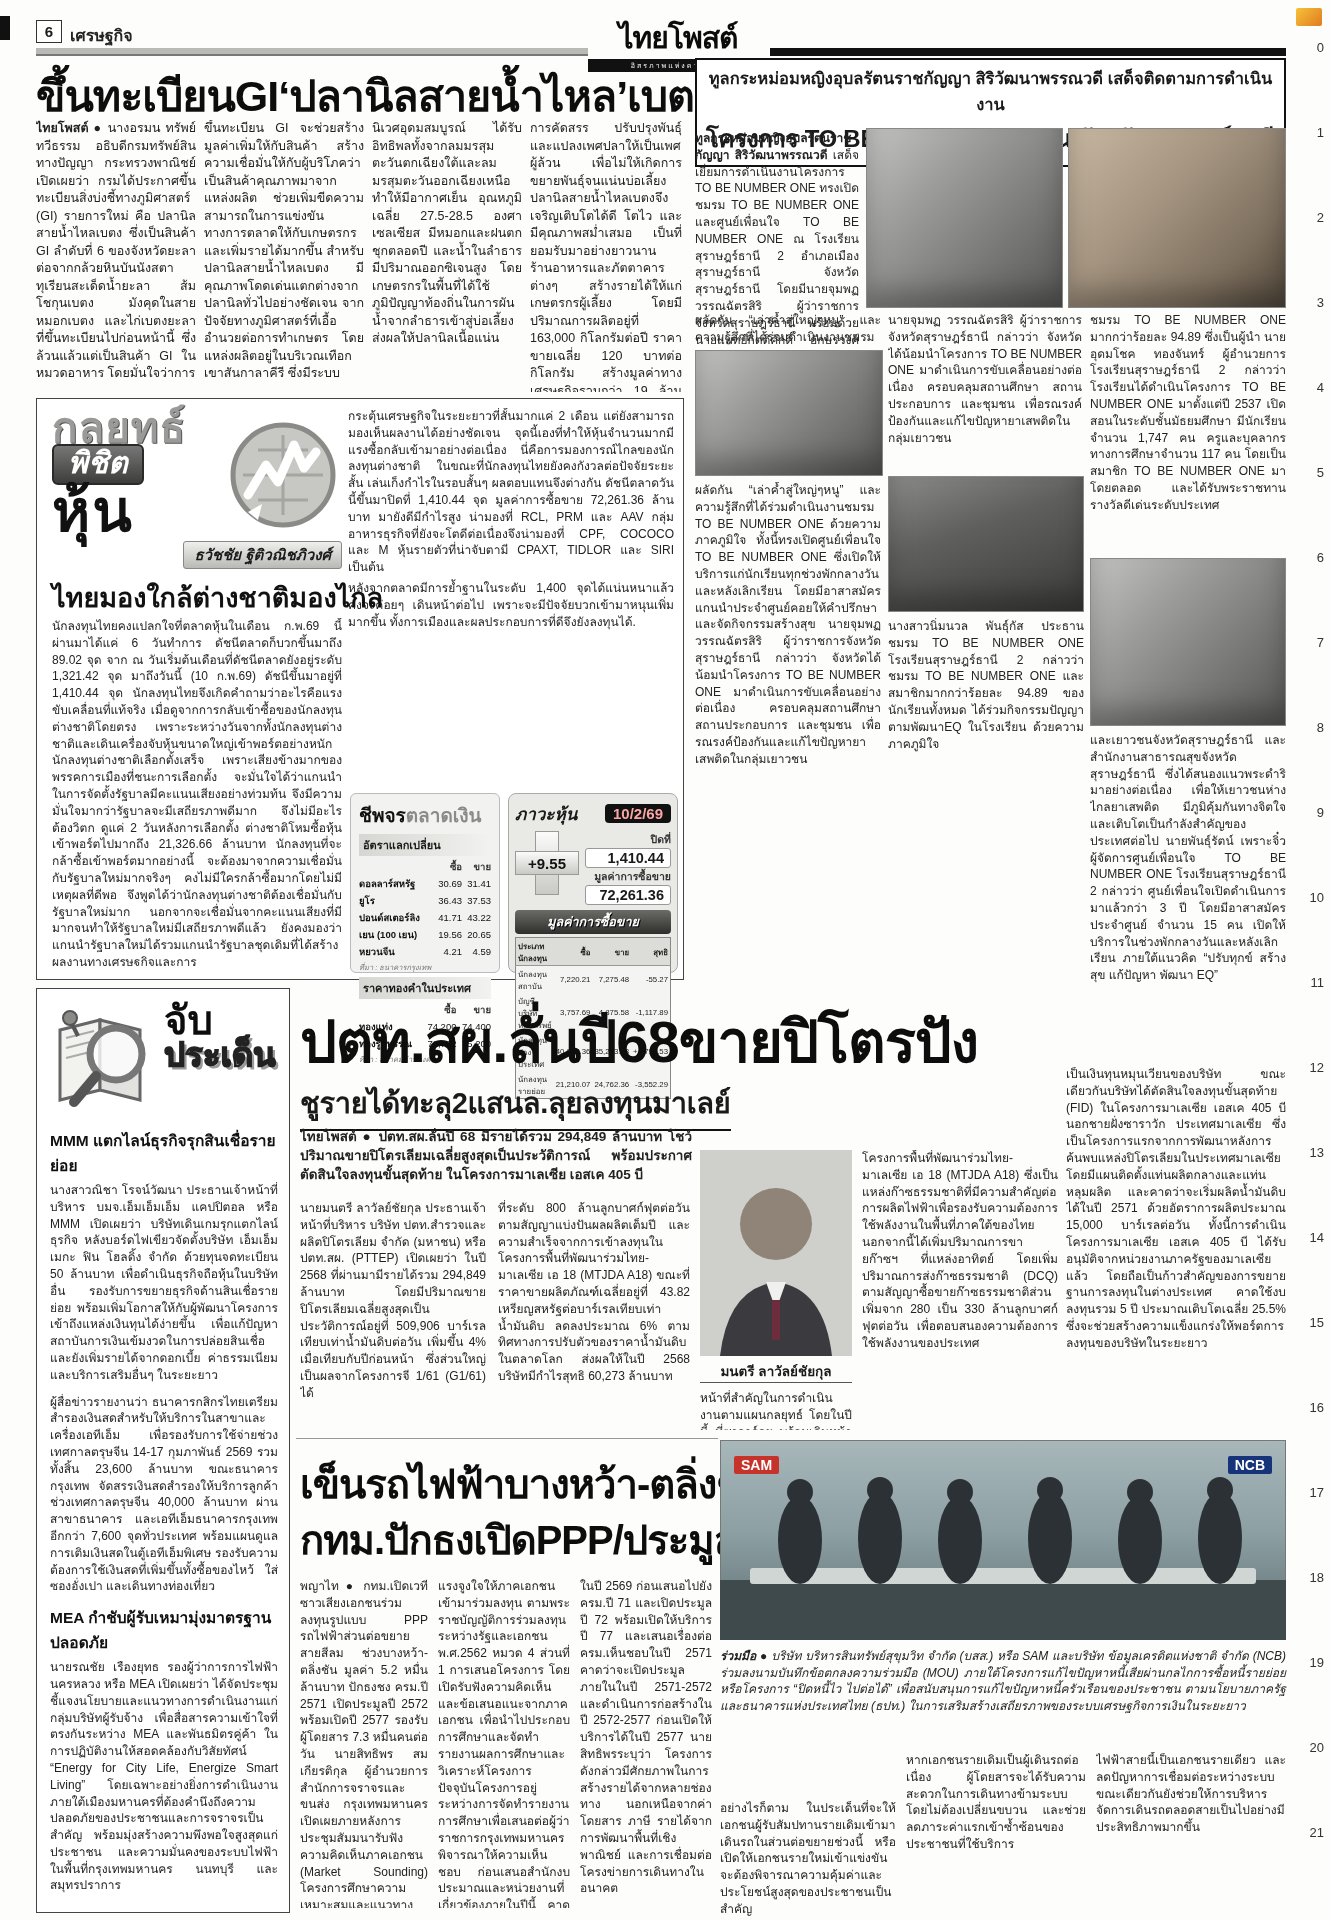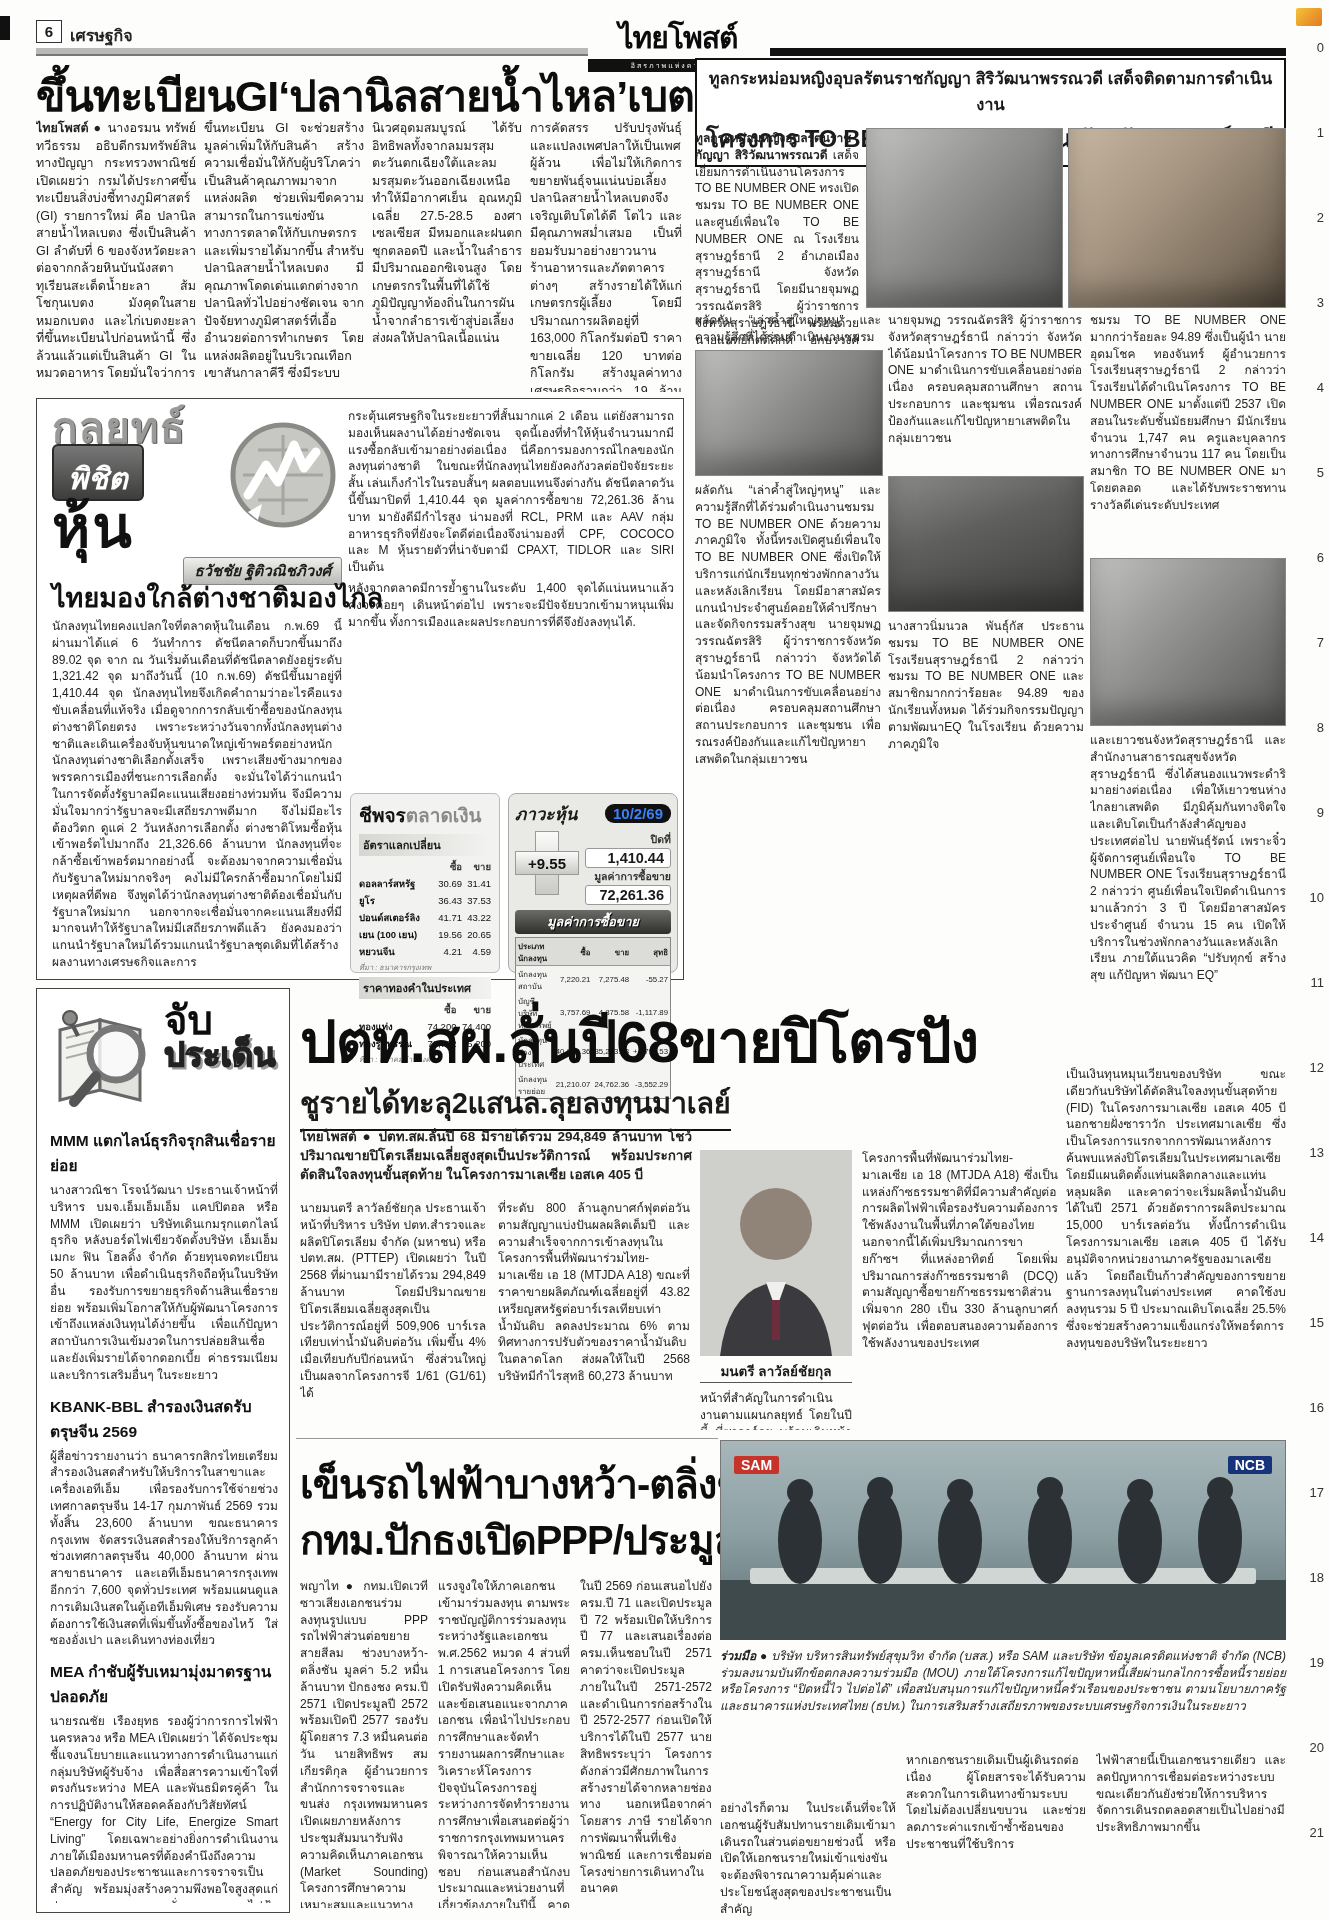--- a/index.html
+++ b/index.html
@@ -29,37 +29,37 @@
   .mp table { width:100%; border-collapse:collapse; font-size:9.5px; }
   .mp th { text-align:right; font-weight:700; color:#333; padding:1px 0; }
   .mp th:first-child { text-align:left; }
   .mp td { text-align:right; padding:1px 0; color:#111; }
   .mp td:first-child { text-align:left; font-weight:700; }
   .mp .src { font-size:7.5px; color:#777; font-style:italic; margin-top:1px; }
   
   .ss { background:#e9e9e6; border:1px solid #aaa; border-radius:8px; padding:6px; }
   .ss-head { display:flex; align-items:center; justify-content:space-between; }
   .ss-title { font-weight:900; font-style:italic; font-size:17px; }
-  .ss-date { background:#111; color:#3b82f6; font-weight:900; font-size:15px; padding:1px 8px; border-radius:9px; }
+  .ss-date { background:#111; color:#fca5a5; font-weight:900; font-size:15px; padding:1px 8px; border-radius:4px; }
   .plus-wrap { position:relative; width:64px; height:64px; }
   .plus-v,.plus-h { position:absolute; background:linear-gradient(180deg,#fbfbfa,#c9c9c5); border:1px solid #9a9a96; }
   .plus-v { left:20px; top:0; width:24px; height:64px; }
   .plus-h { left:0; top:20px; width:64px; height:24px; }
   .plus-val { position:absolute; left:-6px; top:24px; width:76px; text-align:center; font-weight:900; font-size:15px; color:#111; }
   .ss-lbl { font-size:10.5px; font-weight:700; text-align:right; color:#333; }
   .ss-box { background:#fff; border:1px solid #999; border-radius:3px; font-weight:900; font-size:14.5px; text-align:right; padding:1px 6px; }
   .ss-banner { margin:5px 0 3px; background:linear-gradient(180deg,#6b6b68,#2e2e2c); color:#fff; font-weight:900; font-style:italic; text-align:center; font-size:12.5px; border-radius:4px; padding:2px 0; text-shadow:1px 1px 0 #000; }
   .ss table { width:100%; border-collapse:collapse; font-size:7.8px; background:#f4f4f2; border:1px solid #888; }
   .ss th { background:#dcdcd8; text-align:right; padding:1.5px 2px; border-bottom:1px solid #999; }
   .ss th:first-child { text-align:left; }
   .ss td { text-align:right; padding:1.5px 2px; color:#222; }
   .ss td:first-child { text-align:left; }
   
   .slogo-l1 { font-size:42px; font-weight:900; color:#9a9a98; text-shadow:1px 1px 0 #555; letter-spacing:1px; line-height:.95; }
-  .slogo-l2 { display:inline-block; background:linear-gradient(180deg,#777,#3d3d3b); color:#fff; font-weight:900; font-style:italic; font-size:30px; padding:16px 14px 4px; border-radius:6px; border:2px solid #2a2a28; line-height:1.1; }
+  .slogo-l2 { display:inline-block; background:linear-gradient(180deg,#777,#3d3d3b); color:#fff; font-weight:900; font-style:italic; font-size:30px; padding:0 14px 4px; border-radius:6px; border:2px solid #2a2a28; line-height:1.1; }
   .slogo-l3 { font-size:58px; font-weight:900; color:#111; line-height:.9; letter-spacing:2px; }
   .slogo-by { background:linear-gradient(180deg,#efefec,#b9b9b5); border:1px solid #888; border-radius:3px; font-weight:800; font-style:italic; font-size:15px; padding:1px 10px; display:inline-block; }
   
   .iss-top { font-size:40px; font-weight:900; color:#0c0c0c; line-height:.9; }
   .iss-bot { font-size:33px; font-weight:900; color:#fdfdfb; -webkit-text-stroke:1.6px #222; text-shadow:3px 3px 0 #9a9a98; line-height:1; }
   .chip { display:inline-block; font-weight:900; color:#fff; border-radius:2px; padding:1px 7px; font-size:14px; }
 </style>
 </head>
 <body>
 
@@ -277,21 +277,20 @@
       <div class="iss-top">จับ</div>
       <div class="iss-bot">ประเด็น</div>
     </div>
   </div>
   <div class="abs" style="left:50px;top:1128px;width:228px;height:775px;overflow:hidden;">
     <div style="margin-bottom:10px;">
       <div class="sec-head">MMM แตกไลน์ธุรกิจรุกสินเชื่อรายย่อย</div>
       <div class="body-txt sm">นางสาวณิชา โรจน์วัฒนา ประธานเจ้าหน้าที่บริหาร บมจ.เอ็มเอ็มเอ็ม แคปปิตอล หรือ MMM เปิดเผยว่า บริษัทเดินเกมรุกแตกไลน์ธุรกิจ หลังบอร์ดไฟเขียวจัดตั้งบริษัท เอ็มเอ็ม เมกะ ฟิน โฮลดิ้ง จำกัด ด้วยทุนจดทะเบียน 50 ล้านบาท เพื่อดำเนินธุรกิจถือหุ้นในบริษัทอื่น รองรับการขยายธุรกิจด้านสินเชื่อรายย่อย พร้อมเพิ่มโอกาสให้กับผู้พัฒนาโครงการเข้าถึงแหล่งเงินทุนได้ง่ายขึ้น เพื่อแก้ปัญหาสถาบันการเงินเข้มงวดในการปล่อยสินเชื่อ และยังเพิ่มรายได้จากดอกเบี้ย ค่าธรรมเนียม และบริการเสริมอื่นๆ ในระยะยาว</div>
     </div>
     <div style="margin-bottom:10px;">
-      <div class="sec-head">KBANK-BBL สำรองเงินสดรับตรุษจีน 2569</div>
       <div class="body-txt sm">ผู้สื่อข่าวรายงานว่า ธนาคารกสิกรไทยเตรียมสำรองเงินสดสำหรับให้บริการในสาขาและเครื่องเอทีเอ็ม เพื่อรองรับการใช้จ่ายช่วงเทศกาลตรุษจีน 14-17 กุมภาพันธ์ 2569 รวมทั้งสิ้น 23,600 ล้านบาท ขณะธนาคารกรุงเทพ จัดสรรเงินสดสำรองให้บริการลูกค้าช่วงเทศกาลตรุษจีน 40,000 ล้านบาท ผ่านสาขาธนาคาร และเอทีเอ็มธนาคารกรุงเทพอีกกว่า 7,600 จุดทั่วประเทศ พร้อมแผนดูแลการเติมเงินสดในตู้เอทีเอ็มพิเศษ รองรับความต้องการใช้เงินสดที่เพิ่มขึ้นทั้งซื้อของไหว้ ใส่ซองอั่งเปา และเดินทางท่องเที่ยว</div>
     </div>
     <div style="margin-bottom:10px;">
       <div class="sec-head">MEA กำชับผู้รับเหมามุ่งมาตรฐานปลอดภัย</div>
       <div class="body-txt sm">นายรณชัย เรืองยุทธ รองผู้ว่าการการไฟฟ้านครหลวง หรือ MEA เปิดเผยว่า ได้จัดประชุมชี้แจงนโยบายและแนวทางการดำเนินงานแก่กลุ่มบริษัทผู้รับจ้าง เพื่อสื่อสารความเข้าใจที่ตรงกันระหว่าง MEA และพันธมิตรคู่ค้า ในการปฏิบัติงานให้สอดคล้องกับวิสัยทัศน์ “Energy for City Life, Energize Smart Living” โดยเฉพาะอย่างยิ่งการดำเนินงานภายใต้เมืองมหานครที่ต้องคำนึงถึงความปลอดภัยของประชาชนและการจราจรเป็นสำคัญ พร้อมมุ่งสร้างความพึงพอใจสูงสุดแก่ประชาชน และความมั่นคงของระบบไฟฟ้าในพื้นที่กรุงเทพมหานคร นนทบุรี และสมุทรปราการ</div>
     </div>
 
   </div>
 
   <h1 class="giant abs" style="left:300px;top:995px;font-size:58px;">ปตท.สผ.ลั่นปี68ขายปิโตรปัง</h1>

